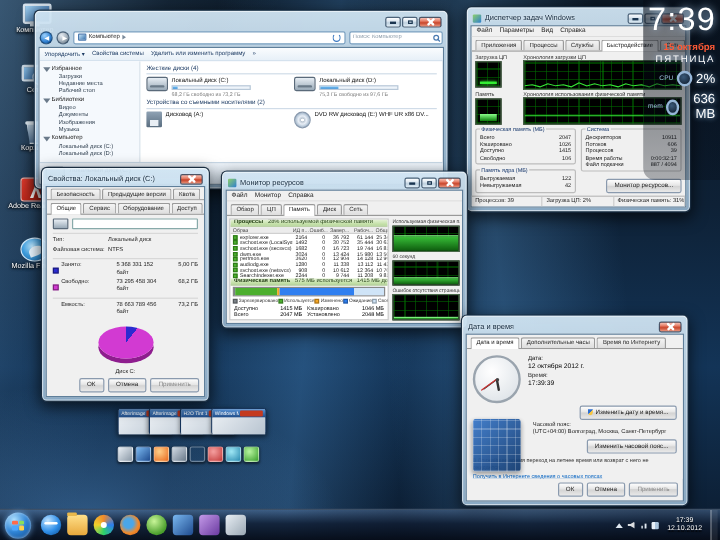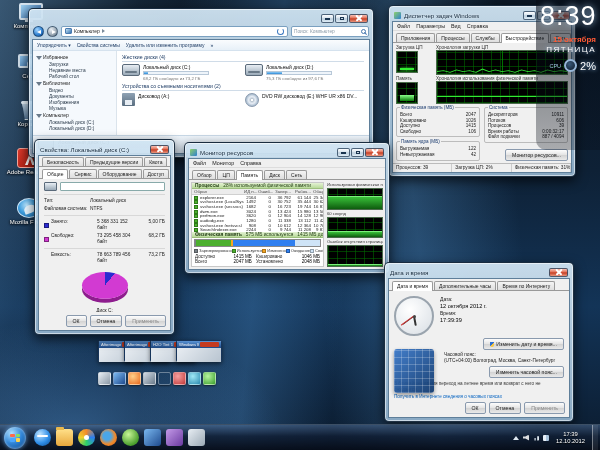--- a/index.html
+++ b/index.html
@@ -249,27 +249,32 @@
 <div class="dico" style="top:148px">
   <div class="ig ig-adobe"></div>
   <div class="dlabel">Adobe Reader X</div>
 </div>
 <div class="dico" style="top:198px">
   <div class="ig ig-ff"></div>
   <div class="dlabel">Mozilla Firefox</div>
 </div>
 
 <div class="gadget">
-  <div class="g-time">8:39</div>
+  <div class="g-time">7:39</div>
   <div class="g-date">15 октября</div>
   <div class="g-wd">ПЯТНИЦА</div>
   <div class="g-row">
     <span class="g-sm">CPU</span>
     <span class="g-ring"></span>
     <span class="g-big">2%</span>
+  </div>
+  <div class="g-row">
+    <span class="g-sm">mem</span>
+    <span class="g-ring"></span>
+    <span class="g-big">636 MB</span>
   </div>
 </div>
 
 <div class="win" id="explorer">
   <div class="tbar">
     <div class="ctrls">
       <div class="ctrl c-min"></div>
       <div class="ctrl c-max"></div>
       <div class="ctrl close"></div>
     </div>

